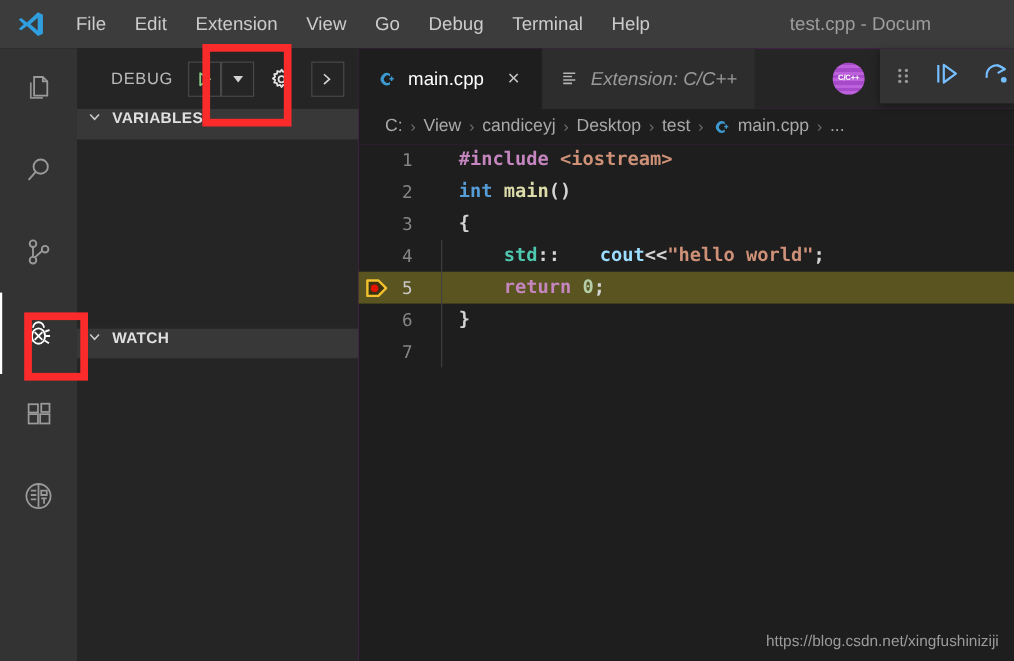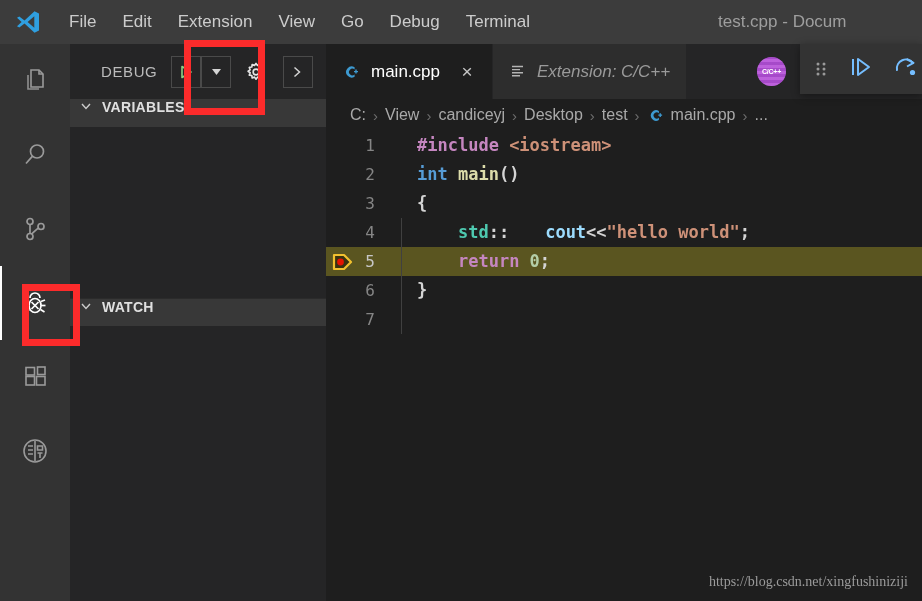--- a/index.html
+++ b/index.html
@@ -174,21 +174,21 @@
     position: absolute; inset: 0;
     background: repeating-linear-gradient(0deg,#c468e2 0 3px,#9b3fc0 3px 6px);
     opacity: .55;
   }
   .ext-badge span { position: relative; z-index: 2; letter-spacing: -0.2px; }
 
   
   .watermark {
     position: absolute; right: 14px; bottom: 11px;
     color: #9b9b9b; font-size: 14px;
-    font-family: Liberation Serif, serif;
+    font-family: Liberation Sans, sans-serif;
   }
 
   
   .annot {
     position: absolute; border: 7px solid #fc2b2b; pointer-events: none; z-index: 50;
   }
 </style>
 </head>
 <body>
 
@@ -202,20 +202,21 @@
       </svg>
     </div>
     <div class="menu-items">
       <div class="menu-item">File</div>
       <div class="menu-item">Edit</div>
       <div class="menu-item">Extension</div>
       <div class="menu-item">View</div>
       <div class="menu-item">Go</div>
       <div class="menu-item">Debug</div>
       <div class="menu-item">Terminal</div>
+      <div class="menu-item">Help</div>
     </div>
     <div class="window-title">test.cpp - Docum</div>
   </div>
 
   <div class="activitybar">
     <div class="act-item">
       <span>
         <svg width="30" height="30" viewBox="0 0 30 30" fill="none" stroke="#9a9a9a" stroke-width="1.6">
           <path d="M11 4 h8 l4 4 v13 h-12 z"></path>
           <path d="M19 4 v4 h4"></path>

